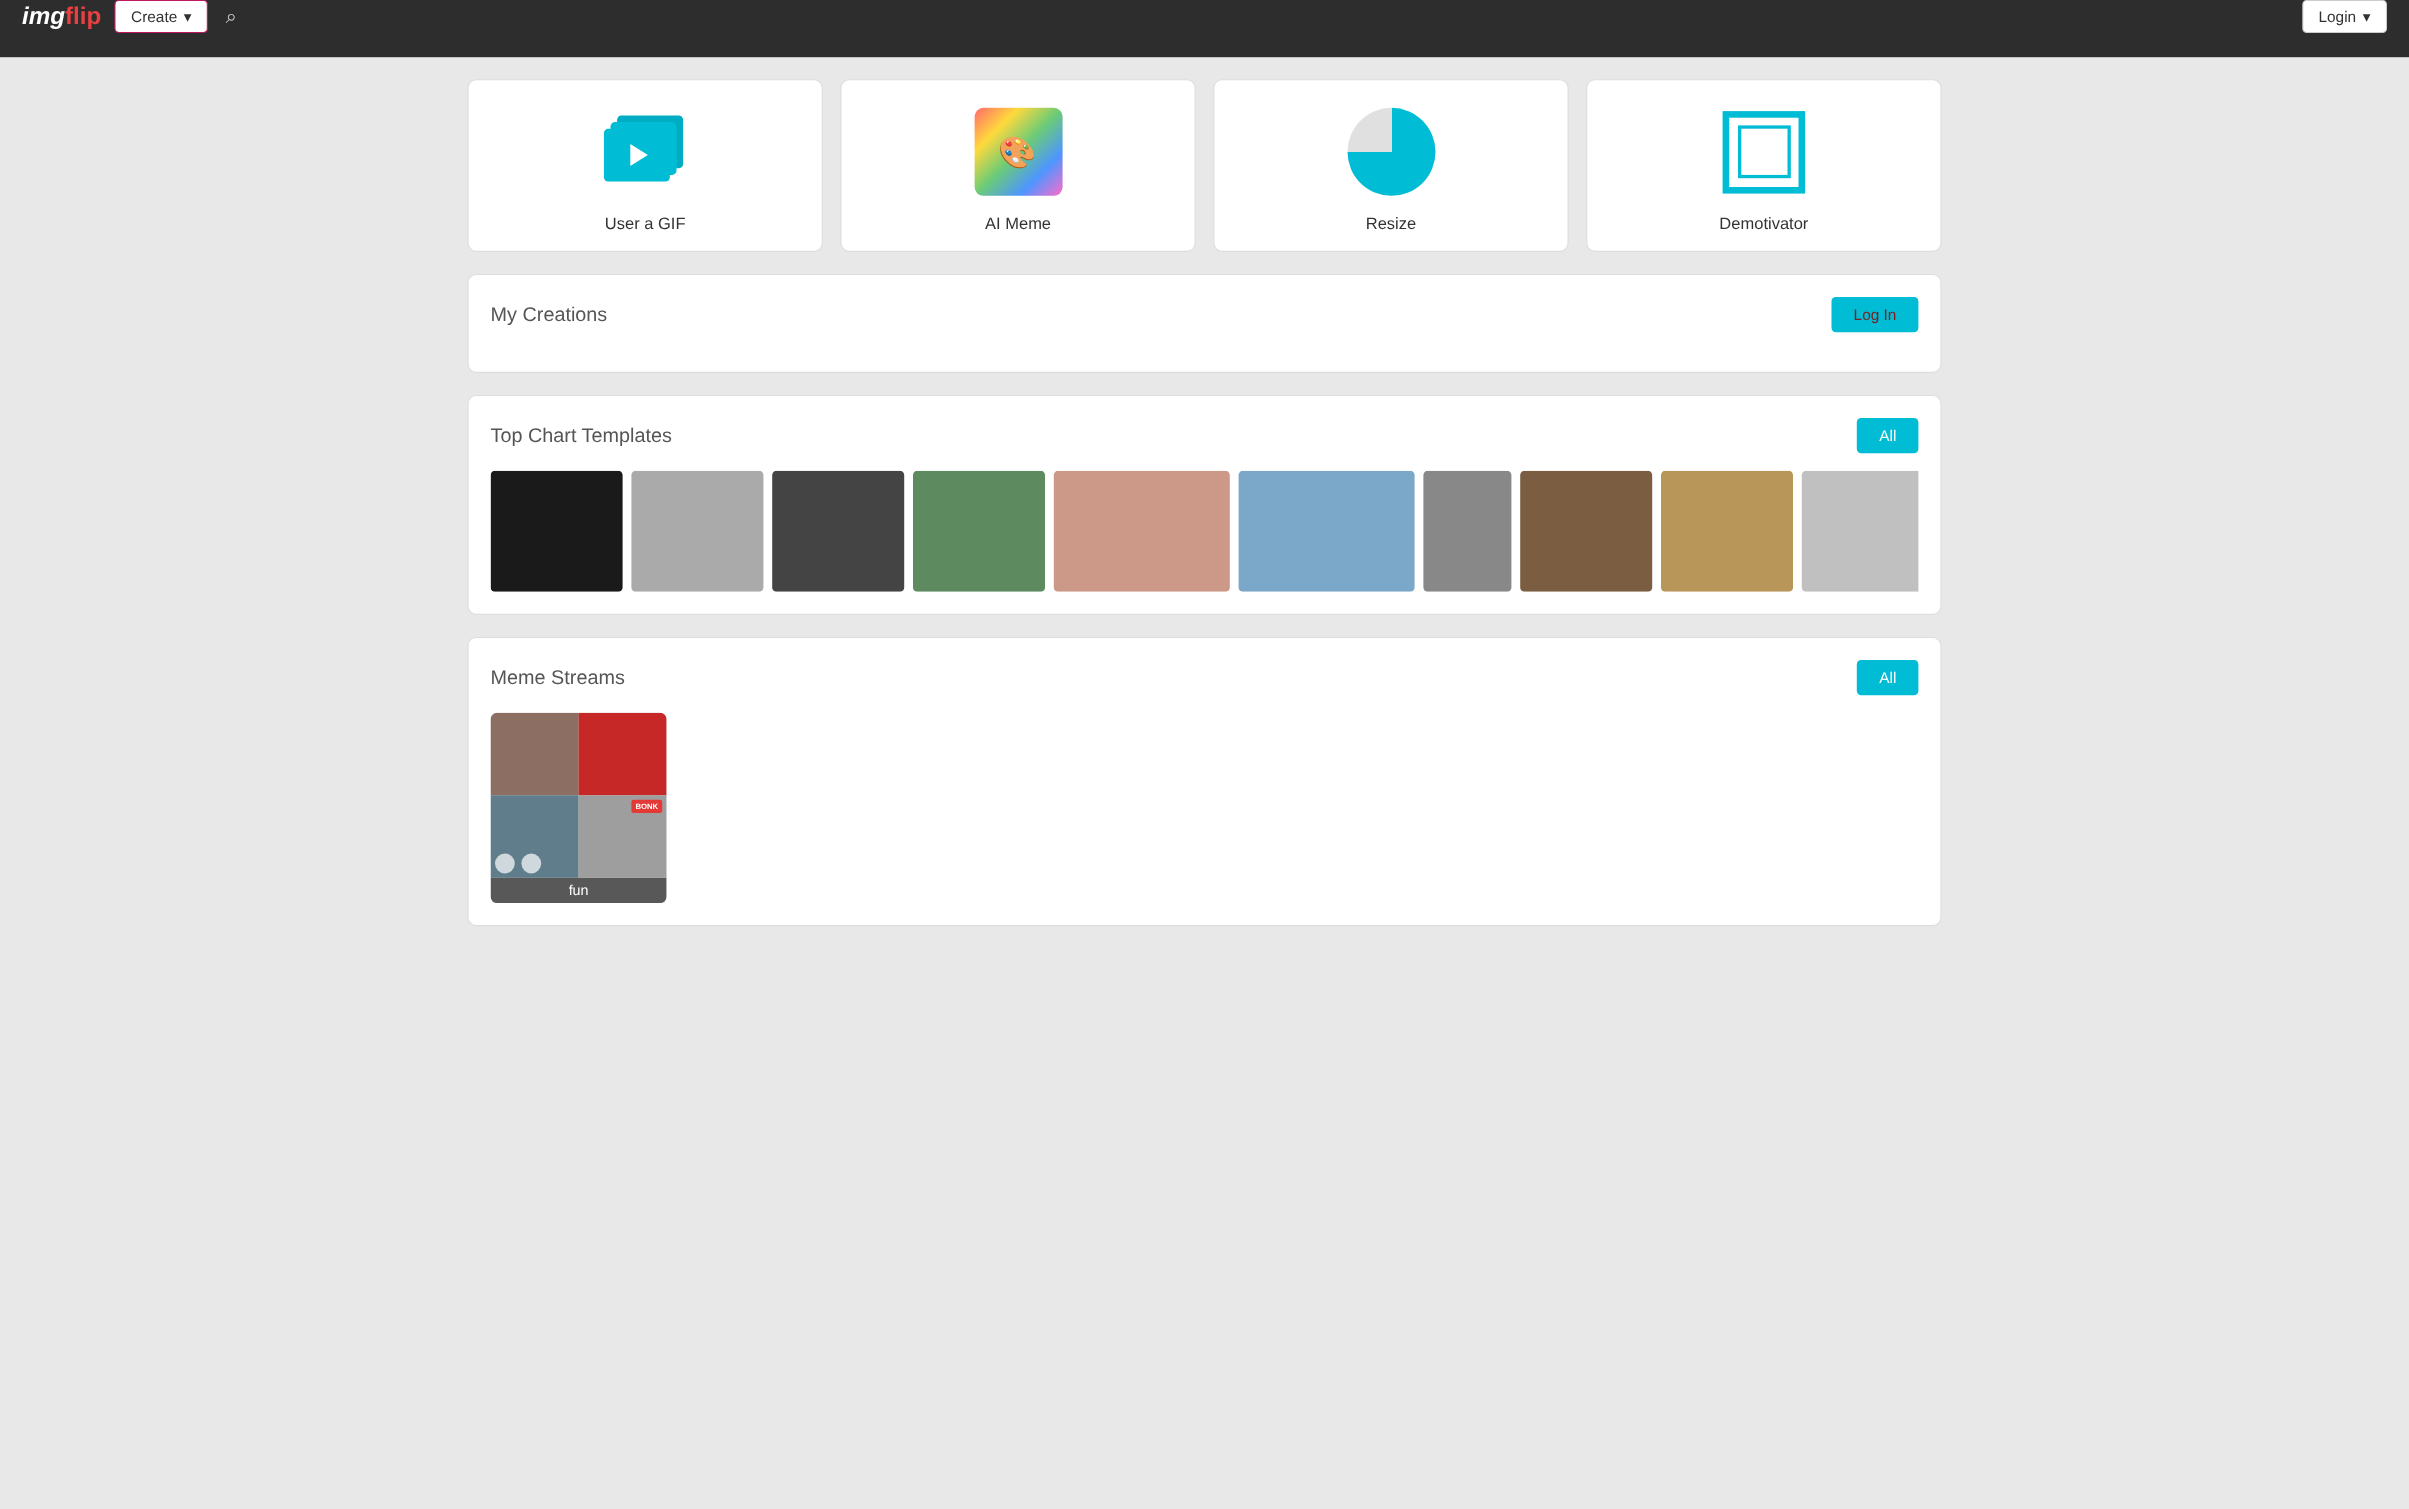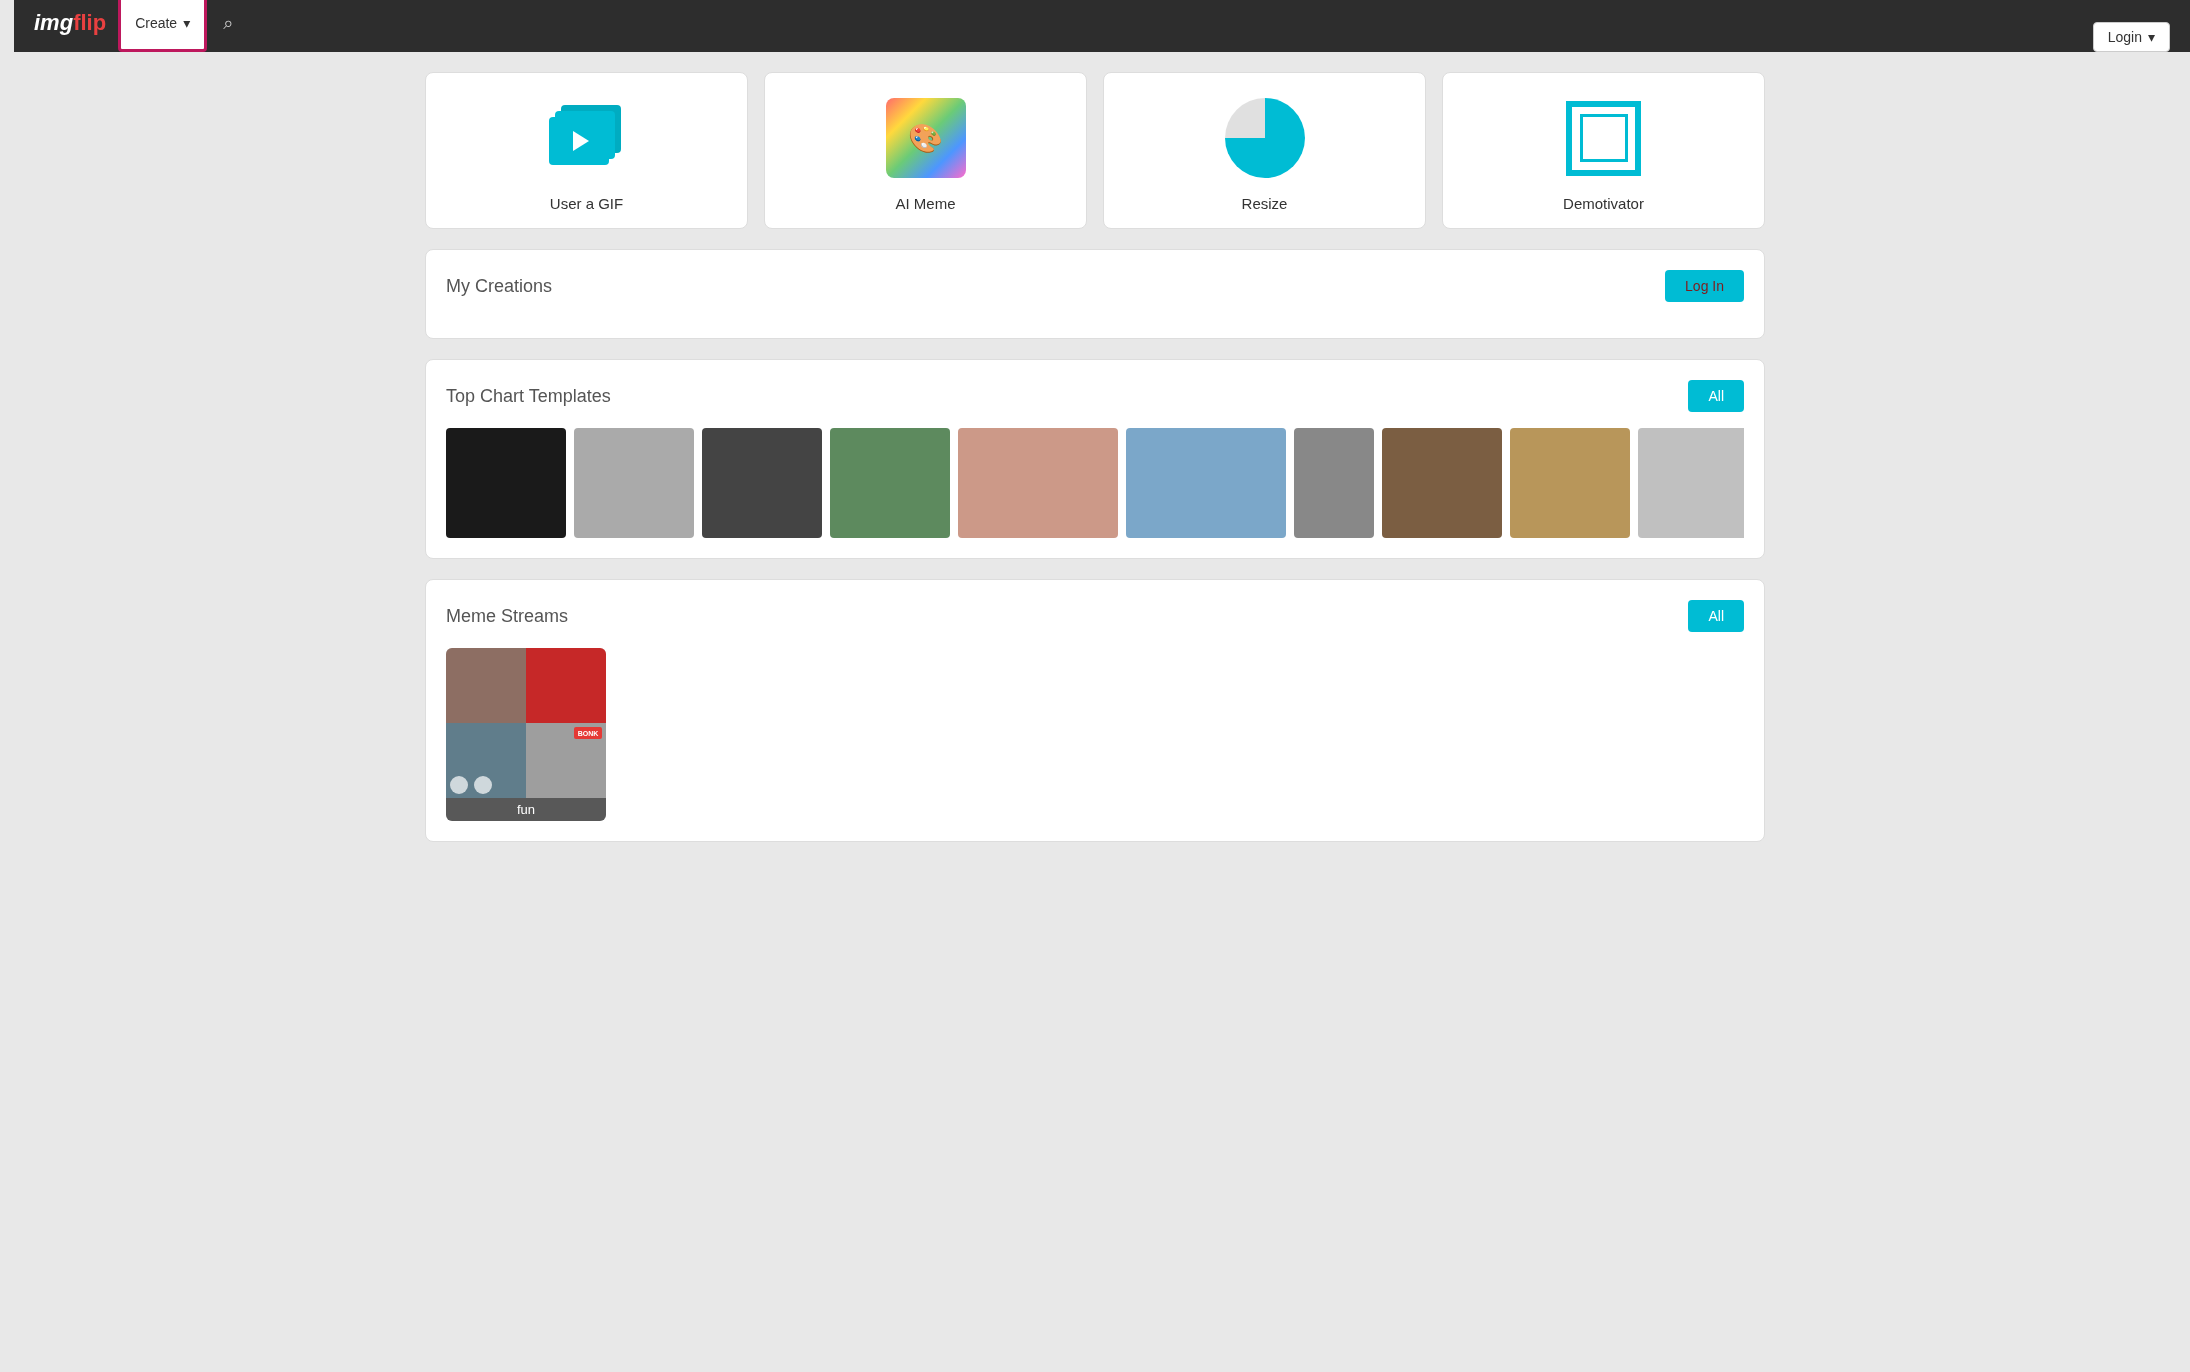--- a/index.html
+++ b/index.html
@@ -2,35 +2,34 @@
 <html><head>
   <meta charset="utf-8">
   <style>
     * { box-sizing: border-box; margin: 0; padding: 0; }
     body { font-family: Arial, sans-serif; background: #e8e8e8; min-height: 100vh; }
 
     
     .header {
       background: #2d2d2d;
       display: flex;
-      align-items: flex-end;
+      align-items: flex-start;
       padding: 0 20px;
       height: 52px;
       justify-content: space-between;
-      margin-left: 14px;
     }
     .header-left { display: flex; align-items: center; gap: 12px; }
     .logo { display: flex; align-items: center; font-size: 22px; font-weight: bold; color: #fff; }
     .logo-img { color: #fff; font-size: 22px; font-style: italic; }
     .logo-flip { color: #e84040; }
     .create-btn {
       background: #fff;
-      border: 3px solid #be185d;
-      border-radius: 4px;
-      padding: 18px 14px;
+      border: 1px solid #be185d;
+      border-radius: 4px;
+      padding: 6px 14px;
       font-size: 14px;
       cursor: pointer;
       display: flex;
       align-items: center;
       gap: 6px;
       color: #333;
     }
     .search-icon-btn {
       background: none;
       border: none;

